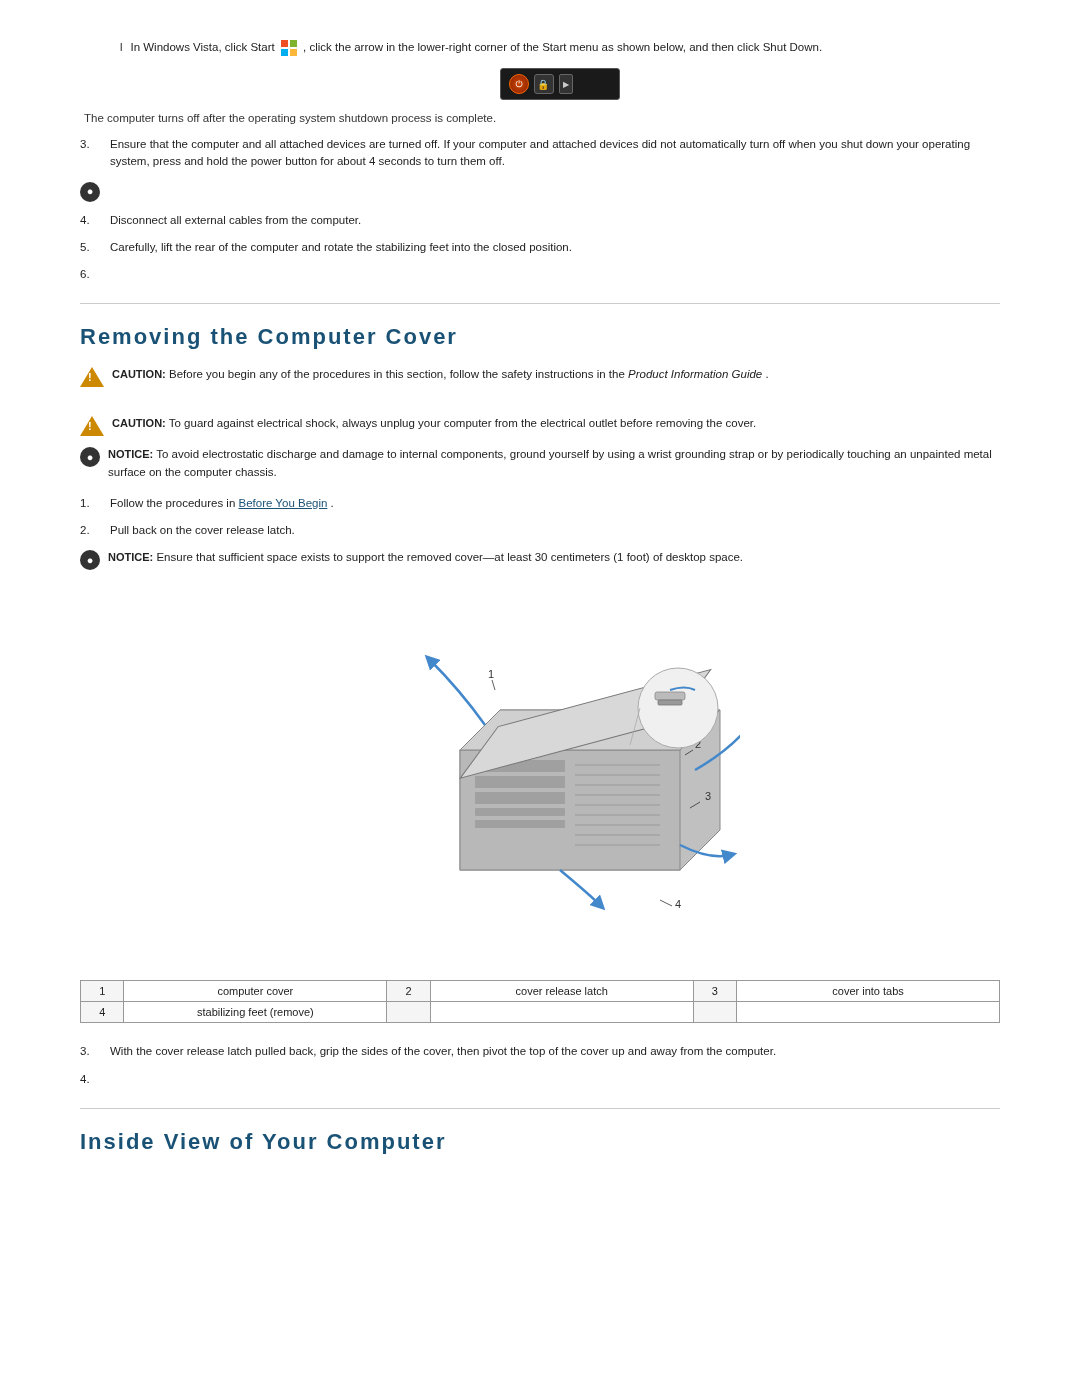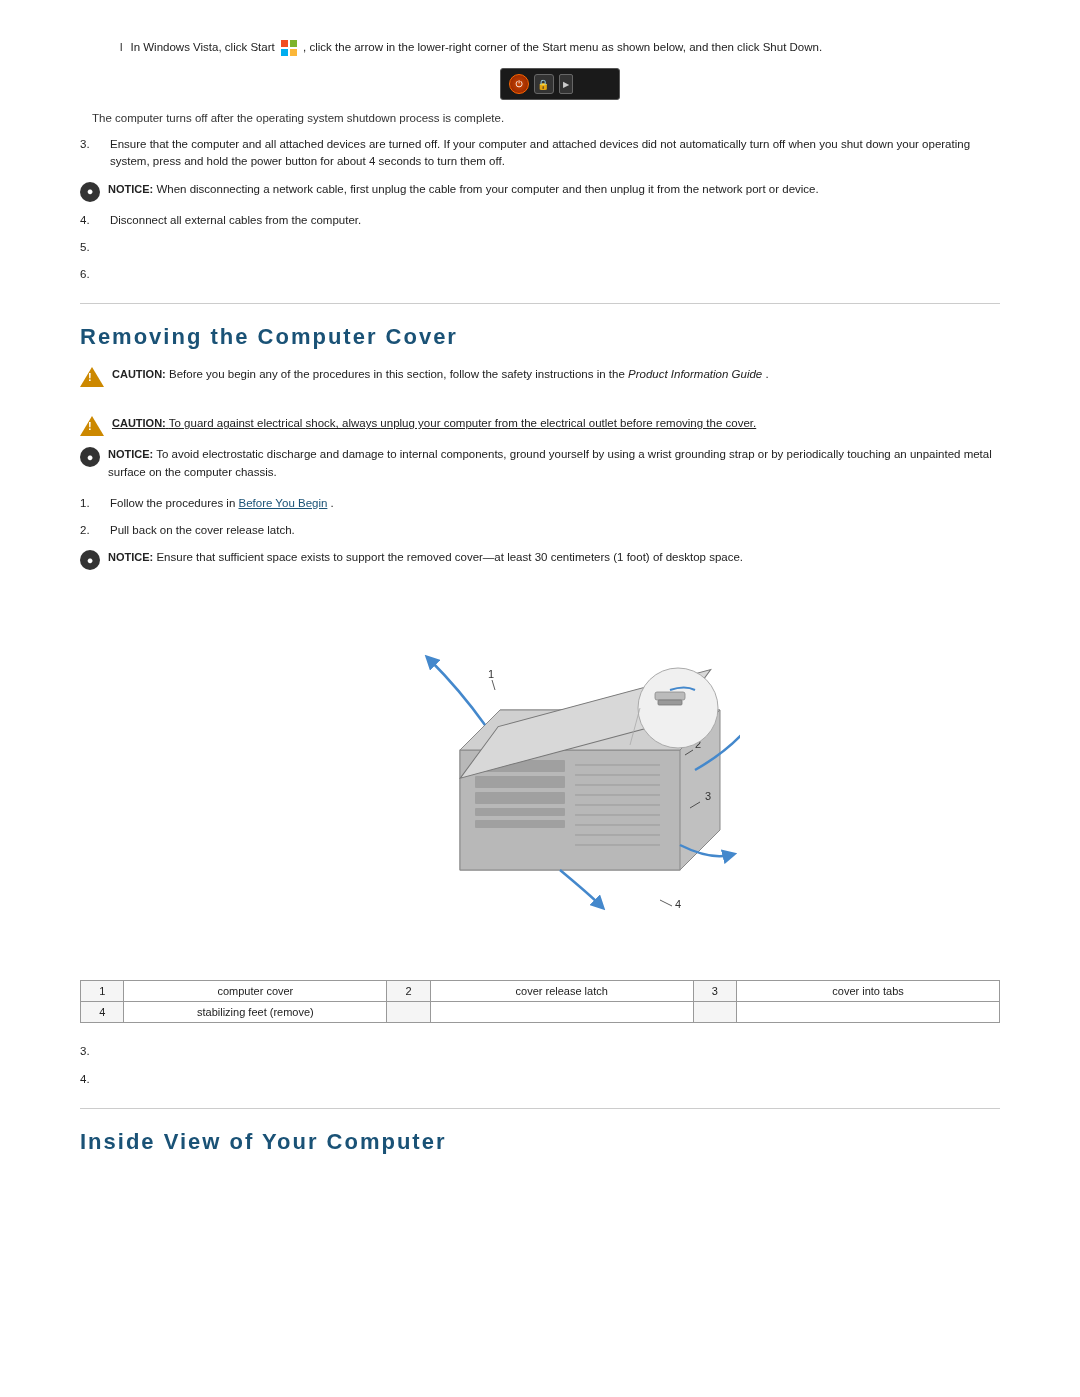--- a/index.html
+++ b/index.html
@@ -240,43 +240,39 @@
 </div>
 
 <div class="vista-image-container">
   <div class="vista-start-bar">
     <div class="vista-power-btn">⏻</div>
     <div class="vista-lock-btn">🔒</div>
     <div class="vista-arrow-btn">▶</div>
   </div>
 </div>
 
-<p class="shutdown-text" style="margin-left:12px;">The computer turns off after the operating system shutdown process is complete.</p>
+<p class="shutdown-text" style="margin-left:4px;">The computer turns off after the operating system shutdown process is complete.</p>
 
 <div class="numbered-item" style="margin-top:10px;">
   <span class="num">3.</span>
   <span>Ensure that the computer and all attached devices are turned off. If your computer and attached devices did not automatically turn off when you shut down your operating system, press and hold the power button for about 4 seconds to turn them off.</span>
 </div>
 
 <div class="notice-box">
   <div class="notice-icon">●</div>
-  <span>
-    <span class="notice-label">NOTICE:</span>
-    <span> </span>
-    <span>When disconnecting a network cable, first unplug the cable from your computer and then unplug it from the network port or device.</span>
-  </span>
 </div>
 
 <div class="numbered-item">
   <span class="num">4.</span>
   <span>Disconnect all external cables from the computer.</span>
 </div>
 
 <div class="numbered-item">
   <span class="num">5.</span>
+  <span>Carefully, lift the rear of the computer and rotate the stabilizing feet into the closed position.</span>
 </div>
 
 <div class="numbered-item">
   <span class="num">6.</span>
 </div>
 
 <hr class="section-divider">
 
 <h2 class="section-heading">Removing the Computer Cover</h2>
 
@@ -284,21 +280,21 @@
   <div class="caution-icon"></div>
   <span>
     <span class="notice-label">CAUTION:</span>
     <span> </span>
     <span>Before you begin any of the procedures in this section, follow the safety instructions in the</span>
     <span class="italic-text">Product Information Guide</span>
     <span>.</span>
   </span>
 </div>
 
-<div class="notice-box" style="margin-bottom:10px;text-decoration:underline;">
+<div class="notice-box" style="margin-bottom:10px;">
   <div class="caution-icon"></div>
   <span>
     <span class="notice-label">CAUTION:</span>
     <span> </span>
     <span>To guard against electrical shock, always unplug your computer from the electrical outlet before removing the cover.</span>
   </span>
 </div>
 
 <div class="notice-box" style="margin-bottom:14px;">
   <div class="notice-icon">●</div>
@@ -413,20 +409,21 @@
       <td class="num-cell"></td>
       <td class="label-cell"></td>
       <td class="num-cell"></td>
       <td class="label-cell"></td>
     </tr>
   </tbody>
 </table>
 
 <div class="numbered-item spacing-section">
   <span class="num">3.</span>
+  <span>With the cover release latch pulled back, grip the sides of the cover, then pivot the top of the cover up and away from the computer.</span>
 </div>
 
 <div class="numbered-item">
   <span class="num">4.</span>
 </div>
 
 <hr class="section-divider">
 
 <h2 class="section-heading">Inside View of Your Computer</h2>
 

